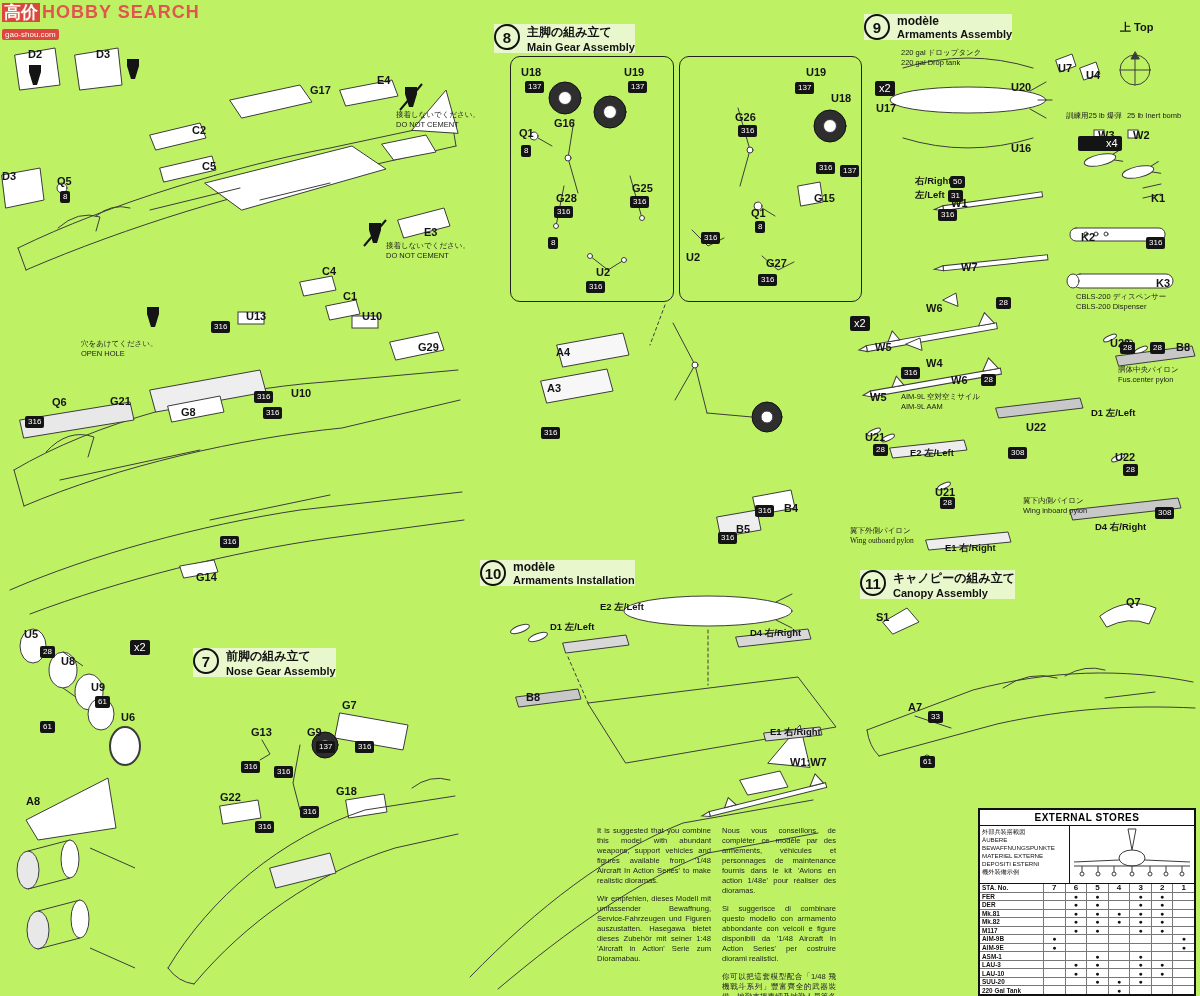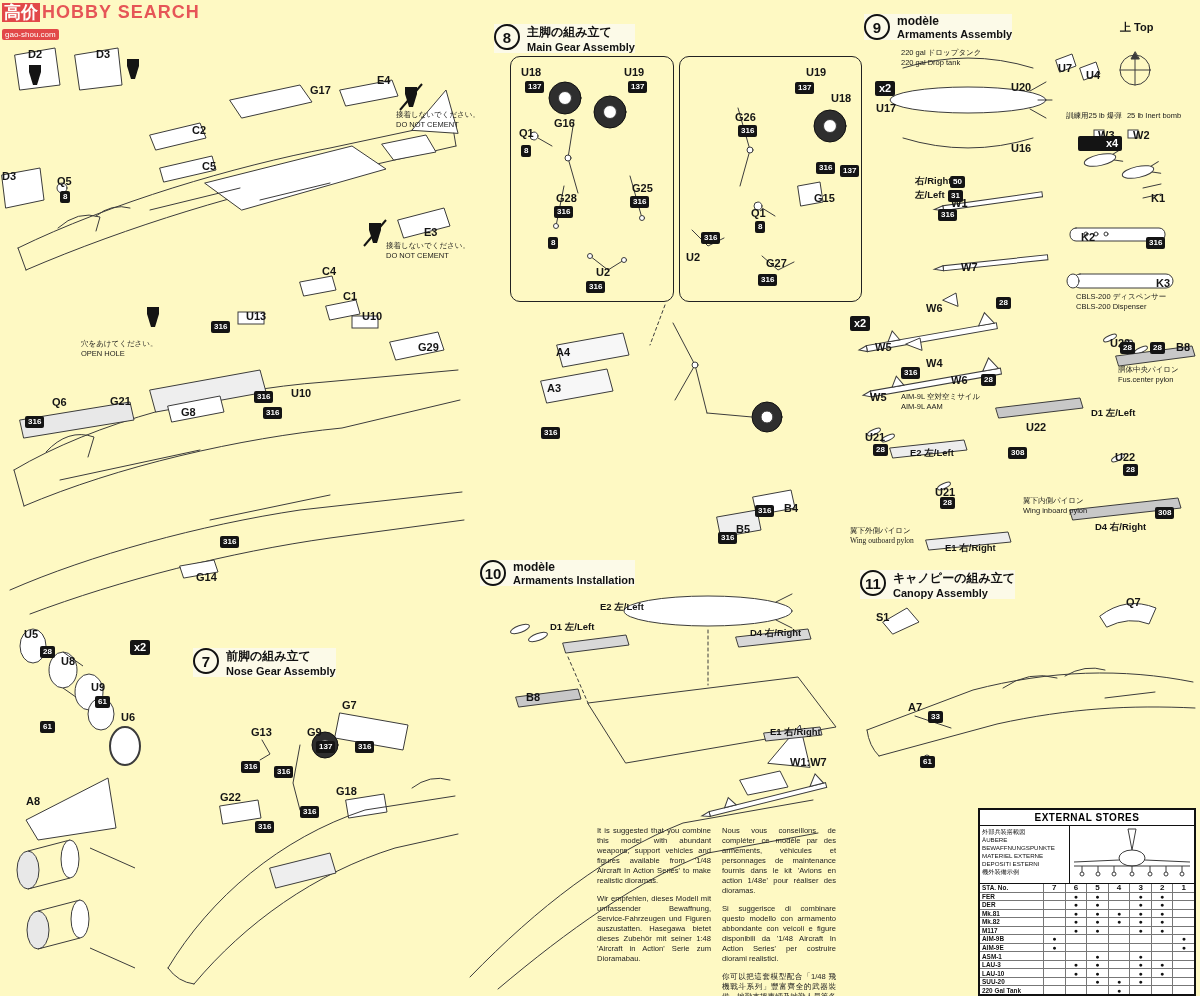--- a/index.html
+++ b/index.html
@@ -1,23 +1,23 @@
 <!DOCTYPE html>
 <html><head>
 <meta charset="utf-8">
 <style>
   *{box-sizing:border-box;margin:0;padding:0}
   html,body{background:#9a9a9a}
   body{font-family:"Liberation Sans",sans-serif}
-  #sheet{position:relative;width:1200px;height:996px;background:#fef9c3;overflow:hidden;margin:0 auto}
+  #sheet{position:relative;width:1200px;height:996px;background:#bef264;overflow:hidden;margin:0 auto}
 
   .plabel{position:absolute;font-weight:bold;font-size:11px;color:#151515;white-space:nowrap;z-index:5}
   .dlabel{position:absolute;font-weight:bold;font-size:9.5px;color:#151515;white-space:nowrap;z-index:5}
-  .code{position:absolute;background:#141414;color:#fff;font-size:8px;font-weight:bold;line-height:1;padding:2px 3px;border-radius:2px;z-index:6;white-space:nowrap}
-  .mult{position:absolute;background:#141414;color:#fff;font-size:11px;font-weight:bold;line-height:1;padding:2px 4px;border-radius:2px;z-index:6}
+  .code{position:absolute;background:#141414;color:#fff;font-size:8px;font-weight:normal;line-height:1;padding:2px 3px;border-radius:2px;z-index:6;white-space:nowrap}
+  .mult{position:absolute;background:#141414;color:#fff;font-size:11px;font-weight:normal;line-height:1;padding:2px 4px;border-radius:2px;z-index:6}
   .ann{position:absolute;font-size:7.5px;color:#1a1a1a;line-height:1.3;z-index:5;white-space:nowrap}
   .ann span{display:block}
   .ann.inline span{display:inline;margin-right:3px}
 
   .stephead{position:absolute;display:flex;align-items:flex-start;gap:7px;z-index:7;background:rgba(251,251,248,.7)}
   .stepnum{width:26px;height:26px;border:2.5px solid #111;border-radius:50%;display:flex;align-items:center;justify-content:center;font-weight:bold;font-size:15px;color:#111;flex:none}
   .steptitles{display:flex;flex-direction:column}
   .steptitles .jp{font-weight:bold;font-size:12px;color:#111}
   .steptitles .en{font-weight:bold;font-size:11px;color:#111}
 

